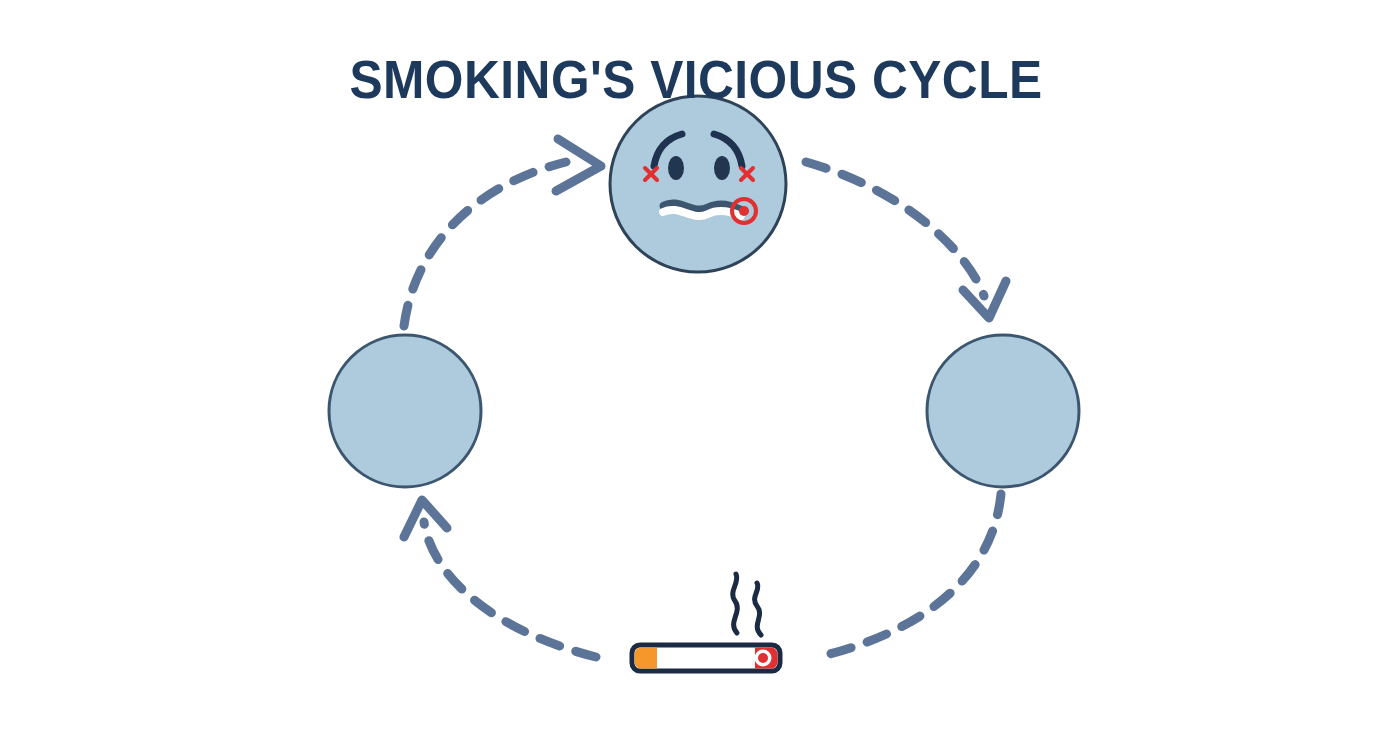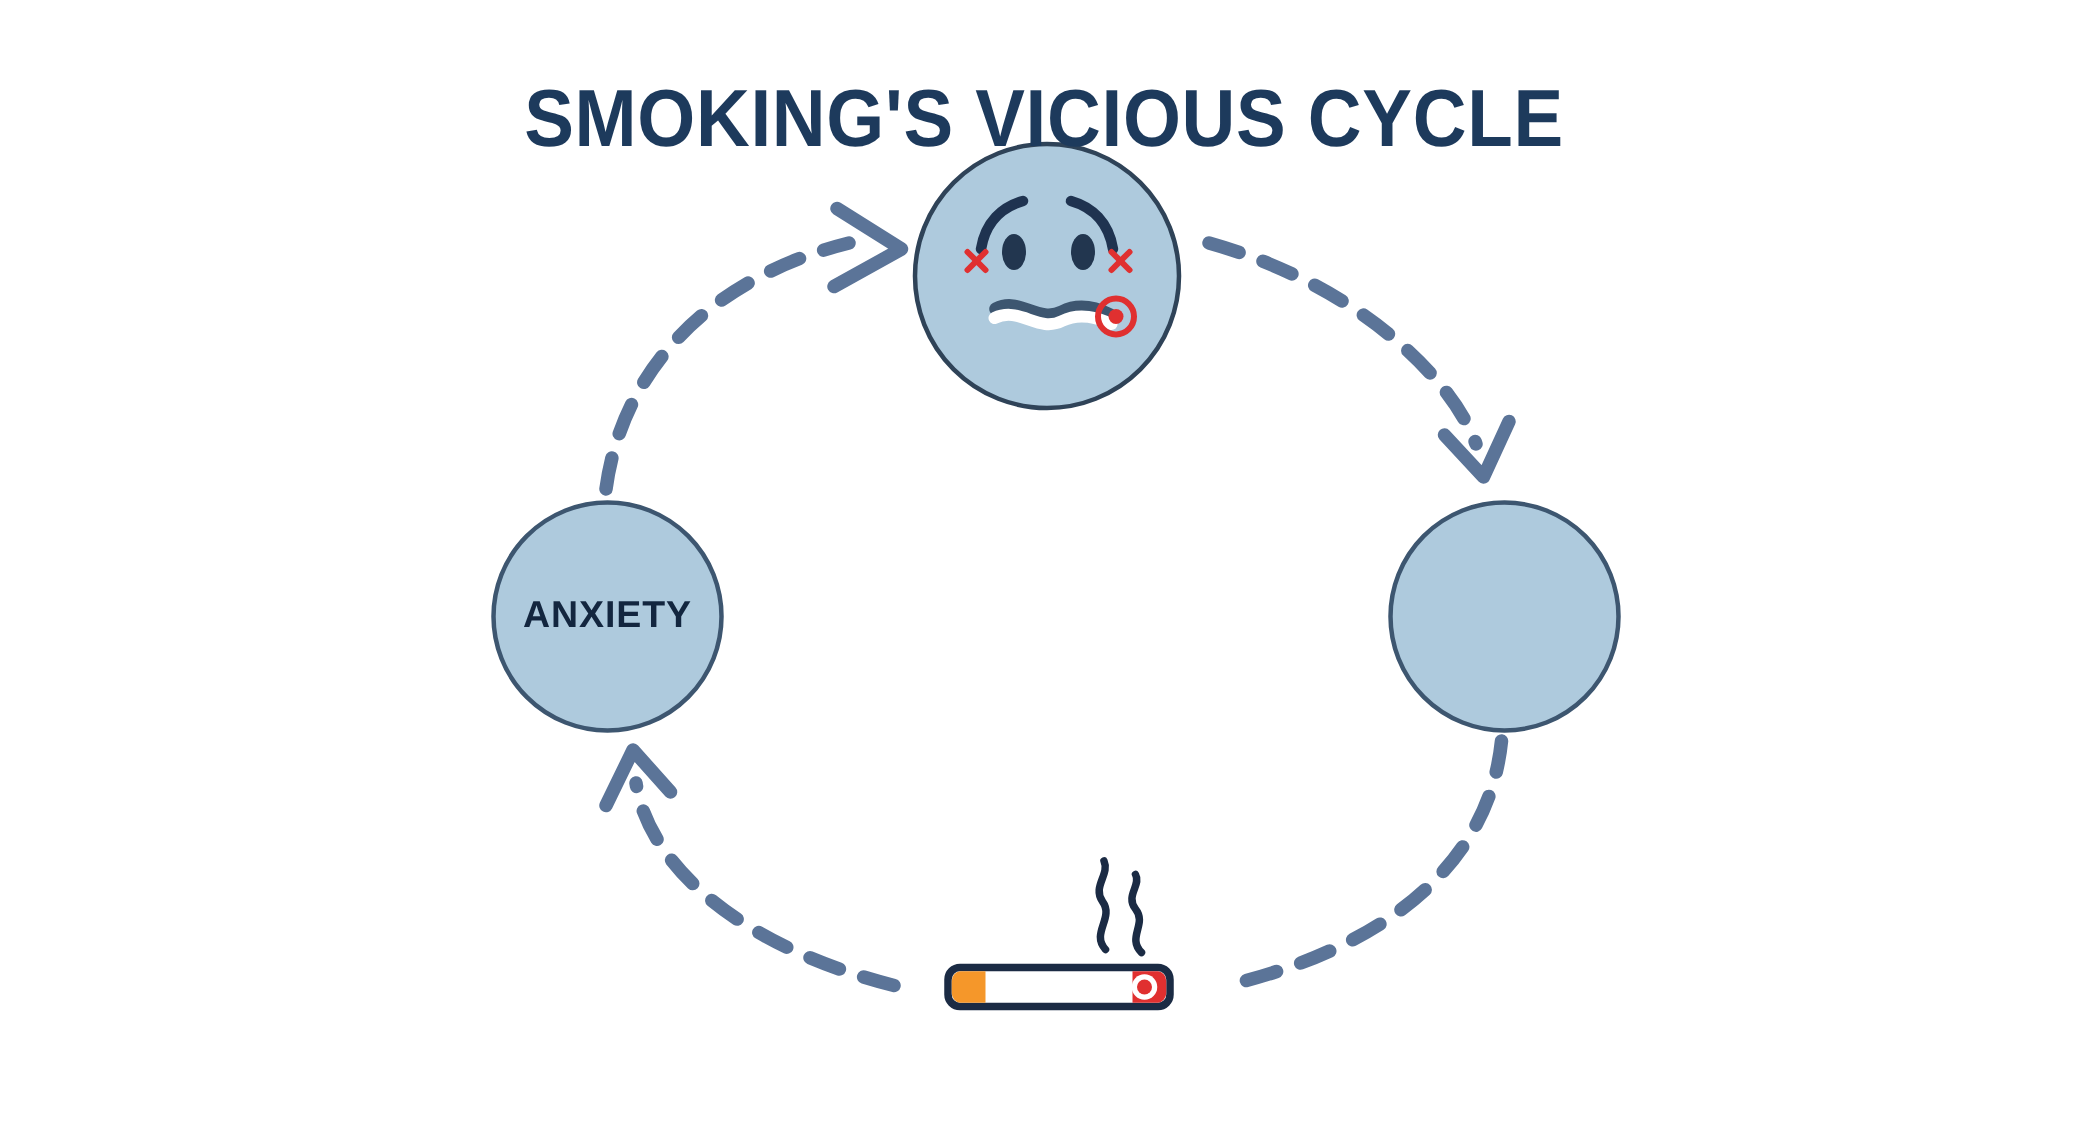--- a/index.html
+++ b/index.html
@@ -155,16 +155,15 @@
 
       <g>
         <path d="M 755 647.5 H 772 A 6.5 6.5 0 0 1 777.5 654 V 662 A 6.5 6.5 0 0 1 772 668.5 H 755 Z" fill="#e03030"></path>
         <circle cx="763" cy="658" r="8.5" fill="#ffffff"></circle>
         <circle cx="763" cy="658" r="5" fill="#e03030"></circle>
       </g>
     </g>
 
   </svg>
 
-  <div class="node-label" id="label-anxiety">ANXIETY</div>
 
 
 </div>
 
 </body></html>

